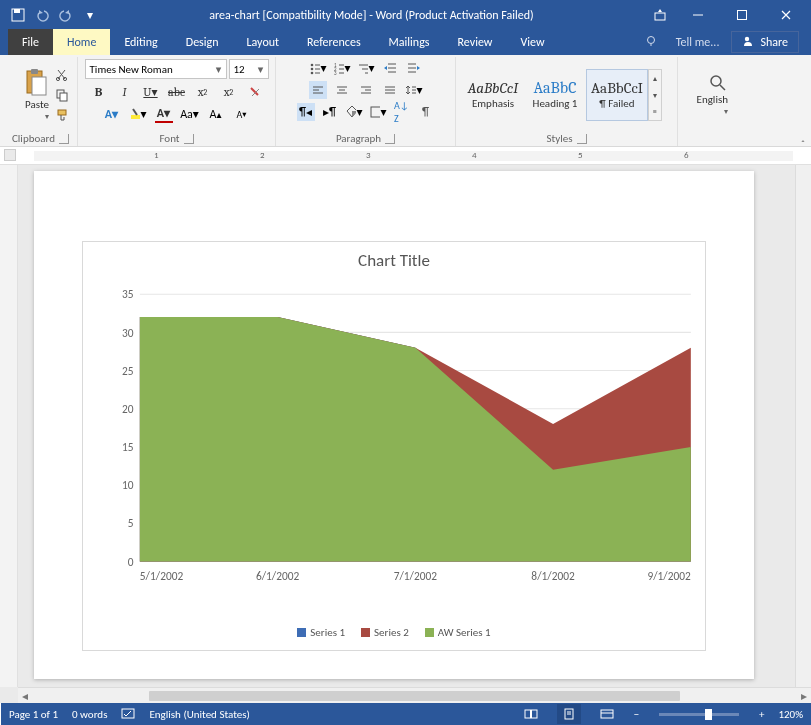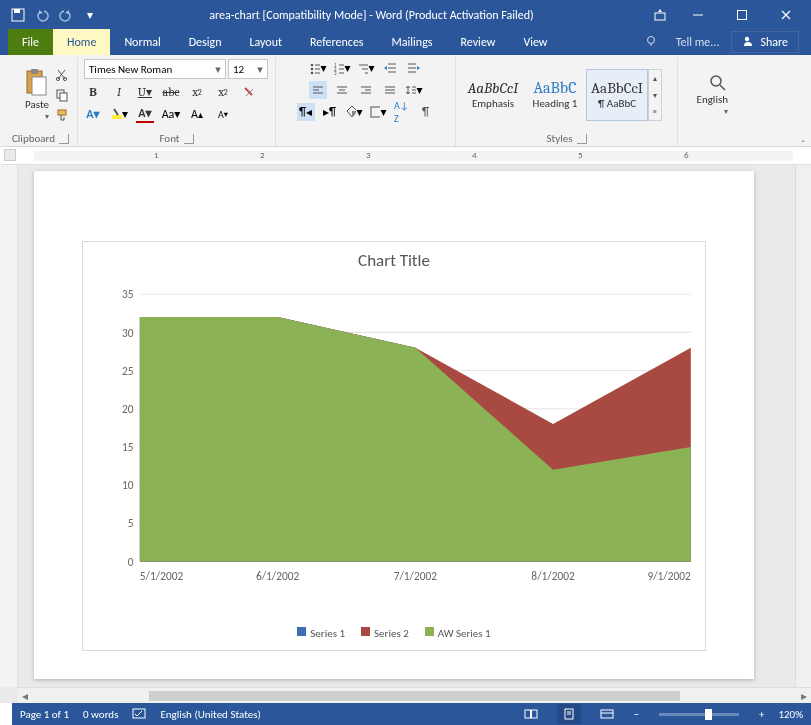--- a/index.html
+++ b/index.html
@@ -25,21 +25,21 @@
 
   
   .ribbon-tabs {
     height: 26px; background: #2b579a; color: #fff;
     display: flex; align-items: stretch; padding: 0 8px;
   }
   .ribbon-tab {
     padding: 0 14px; display: flex; align-items: center;
     font-size: 12px; cursor: default;
   }
-  .ribbon-tab.file { background: #4d7c0f; }
+  .ribbon-tab.file { background: #404040; }
   .ribbon-tab.active { background: #fef9c3; color: #2b579a; }
   .ribbon-spacer { flex: 1; }
   .tellme { display:flex; align-items:center; gap:19px; color:#d3dced; font-size:12px; padding:0 8px;}
   .share-btn {
     display:flex; align-items:center; gap:6px; padding:0 10px;
     background:#2b579a; color:#fff; border:1px solid #46659c;
     height:22px; margin:2px 4px;
   }
 
   
@@ -108,38 +108,38 @@
     padding: 70px 48px 20px 48px;
   }
 
   
   .chartbox { border:1px solid #d9d9d9; padding:8px 6px 6px 6px; height:410px; position:relative;}
   .chart-title { text-align:center; font-size:17px; color:#555; margin-bottom:6px; font-family:Calibri,Arial,sans-serif;}
   .plot { position:absolute; left:32px; right:10px; top:46px; bottom:56px; }
   .grid line { stroke:#e6e6e6; stroke-width:1; }
   .axis-label { font-size:11px; fill:#666; font-family:Calibri,Arial,sans-serif;}
   .legend { position:absolute; bottom:10px; left:0; right:0; text-align:center; font-size:11px; color:#555;}
-  .leg-item { display:inline-flex; gap:4px; margin:0 8px;}
+  .leg-item { display:inline-flex; align-items:center; gap:4px; margin:0 8px;}
   .leg-sw { width:9px; height:9px; }
 
   
   .hscroll {
     position:absolute; left:18px; right:0; bottom:0; height:16px;
     background:#f0f0f0; border-top:1px solid #dcdcdc; display:flex; align-items:center;
   }
   .hscroll-track { flex:1; height:12px; background:#f0f0f0; position:relative; margin:0 14px;}
   .hscroll-thumb { position:absolute; left:14%; width:72%; top:1px; bottom:1px; background:#cfcfcf; border-radius:1px;}
   .vscroll {
     position:absolute; right:0; top:0; width:16px; bottom:16px;
     background:#f0f0f0; border-left:1px solid #dcdcdc;
   }
 
   
   .statusbar {
-    position:absolute; left:12px; right:0; bottom:0; height:22px;
+    position:absolute; left:1px; right:0; bottom:0; height:22px;
     background:#2b579a; color:#fff; display:flex; align-items:center;
     font-size:11px; padding:0 8px; gap:14px;
   }
   .statusbar .spacer { flex:1; }
   .view-btn { width:24px; height:20px; display:flex; align-items:center; justify-content:center; color:#fff; }
   .view-btn.active { background:#234a86; }
   .zoom-slider { width:80px; height:3px; background:#6b88b8; position:relative; margin:0 6px;}
   .zoom-thumb { position:absolute; width:7px; height:11px; background:#fff; top:-4px; left:46px; }
 
 </style>
@@ -190,21 +190,21 @@
       <svg width="12" height="12">
           <path d="M2 2 L10 10 M10 2 L2 10" stroke="#fff" stroke-width="1.2"></path>
         </svg>
     </div>
   </div>
 </div>
 
 <div class="ribbon-tabs">
   <div class="ribbon-tab file">File</div>
   <div class="ribbon-tab active">Home</div>
-  <div class="ribbon-tab">Normal</div>
+  <div class="ribbon-tab">Editing</div>
   <div class="ribbon-tab">Design</div>
   <div class="ribbon-tab">Layout</div>
   <div class="ribbon-tab">References</div>
   <div class="ribbon-tab">Mailings</div>
   <div class="ribbon-tab">Review</div>
   <div class="ribbon-tab">View</div>
   <div class="ribbon-spacer"></div>
   <div class="tellme">
     <span>
       <svg width="12" height="12" viewBox="0 0 12 12">
@@ -260,21 +260,21 @@
           </span>
       </div>
     </div>
     <div class="rgroup-label">
         <span>Clipboard</span>
         <span class="dlaun"></span>
       </div>
   </div>
 
   <div class="rgroup" style="width:198px;">
-    <div class="rgroup-body" style="flex-direction:column;align-items:flex-start;gap:4px;">
+    <div class="rgroup-body" style="flex-direction:column;align-items:center;gap:4px;">
       <div class="row">
         <div class="font-ctrl">
           <span style="flex:1;">Times New Roman</span>
             <span class="dd">▾</span>
         </div>
         <div class="size-ctrl">
           <span style="flex:1;">12</span>
             <span class="dd">▾</span>
         </div>
       </div>
@@ -394,36 +394,40 @@
               <path d="M7 1 L12 6 L7 12 L2 6 Z" fill="none" stroke="#555"></path>
               <path d="M7 6 L12 6 L7 12 Z" fill="#888"></path>
             </svg>▾</span>
         <span class="sm-btn"><svg width="14" height="14">
               <rect x="2" y="2" width="10" height="10" fill="none" stroke="#555"></rect>
             </svg>▾</span>
         <span class="sm-btn" style="color:#2b7cc7;font-size:10px;">A↓<br>Z</span>
         <span class="sm-btn" style="color:#555;">¶</span>
       </div>
     </div>
+    <div class="rgroup-label">
+        <span>Paragraph</span>
+        <span class="dlaun"></span>
+      </div>
   </div>
 
   <div class="rgroup" style="width:222px;">
     <div class="rgroup-body">
       <div class="styles-gallery">
         <div class="style-card">
           <div class="style-prev" style="font-style:italic;">AaBbCcI</div>
           <div>Emphasis</div>
         </div>
         <div class="style-card">
           <div class="style-prev blue">AaBbC</div>
           <div>Heading 1</div>
         </div>
         <div class="style-card sel">
           <div class="style-prev">AaBbCcI</div>
-          <div>¶ AaBbC</div>
+          <div>¶ Failed</div>
         </div>
         <div class="gallery-more">
             <div>▴</div>
             <div>▾</div>
             <div>≡</div>
           </div>
       </div>
     </div>
     <div class="rgroup-label">
         <span>Styles</span>

